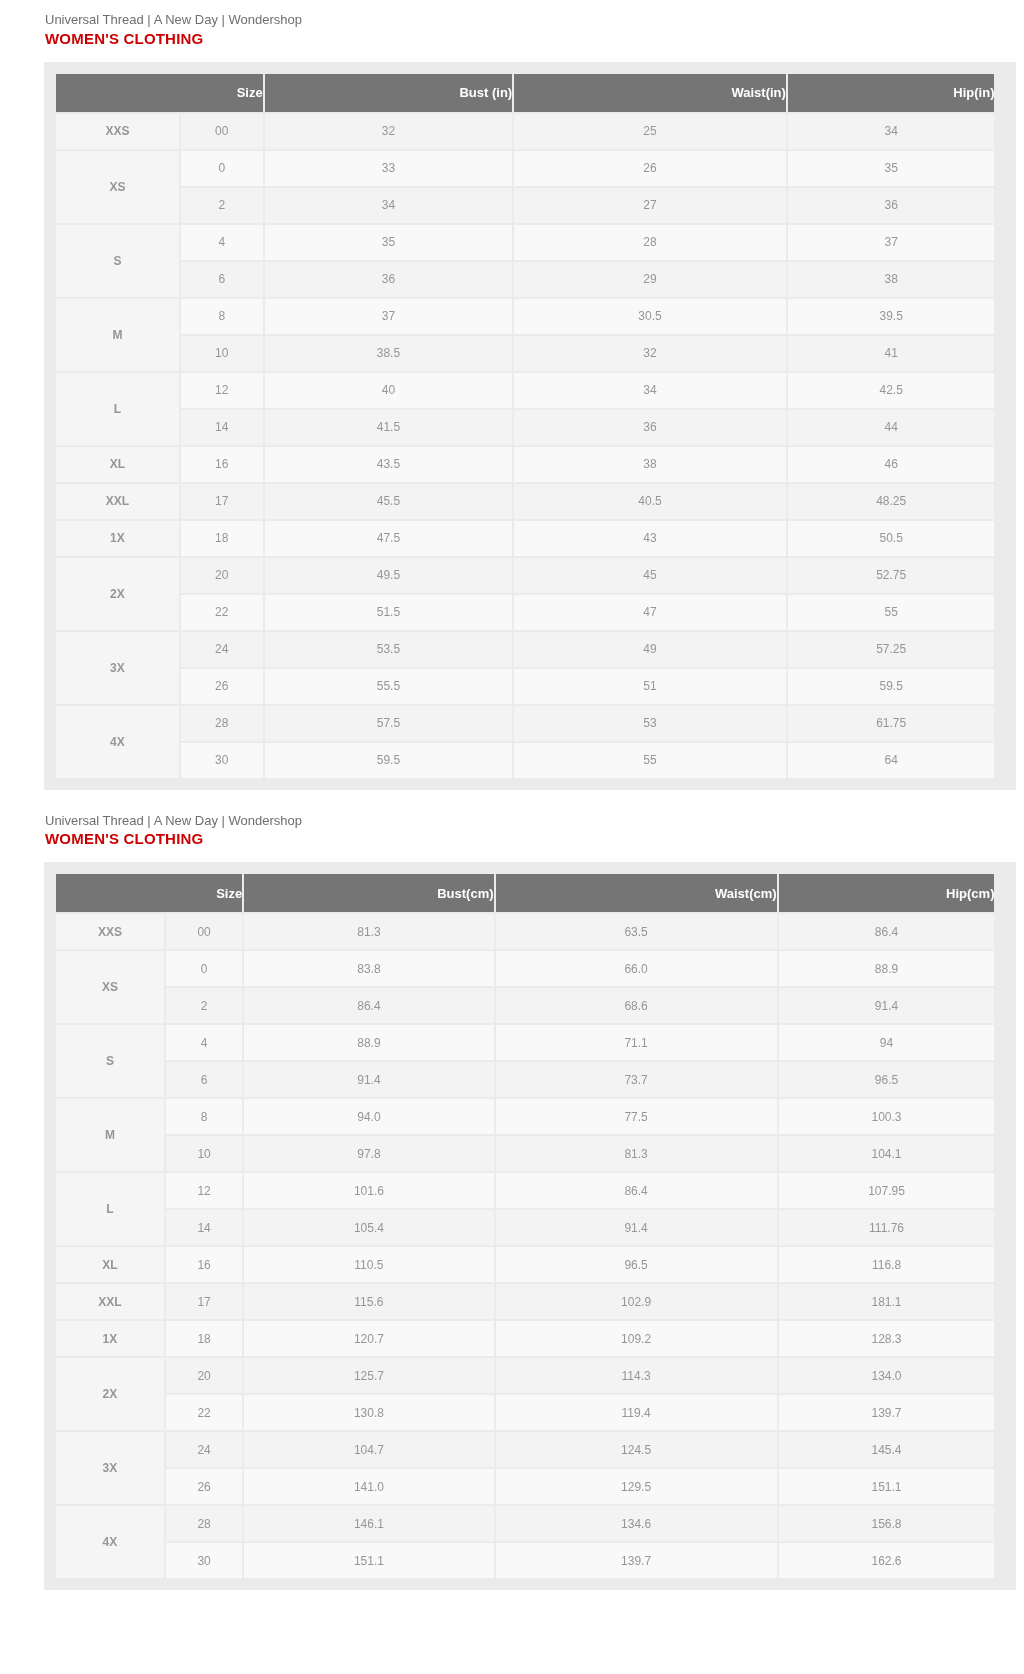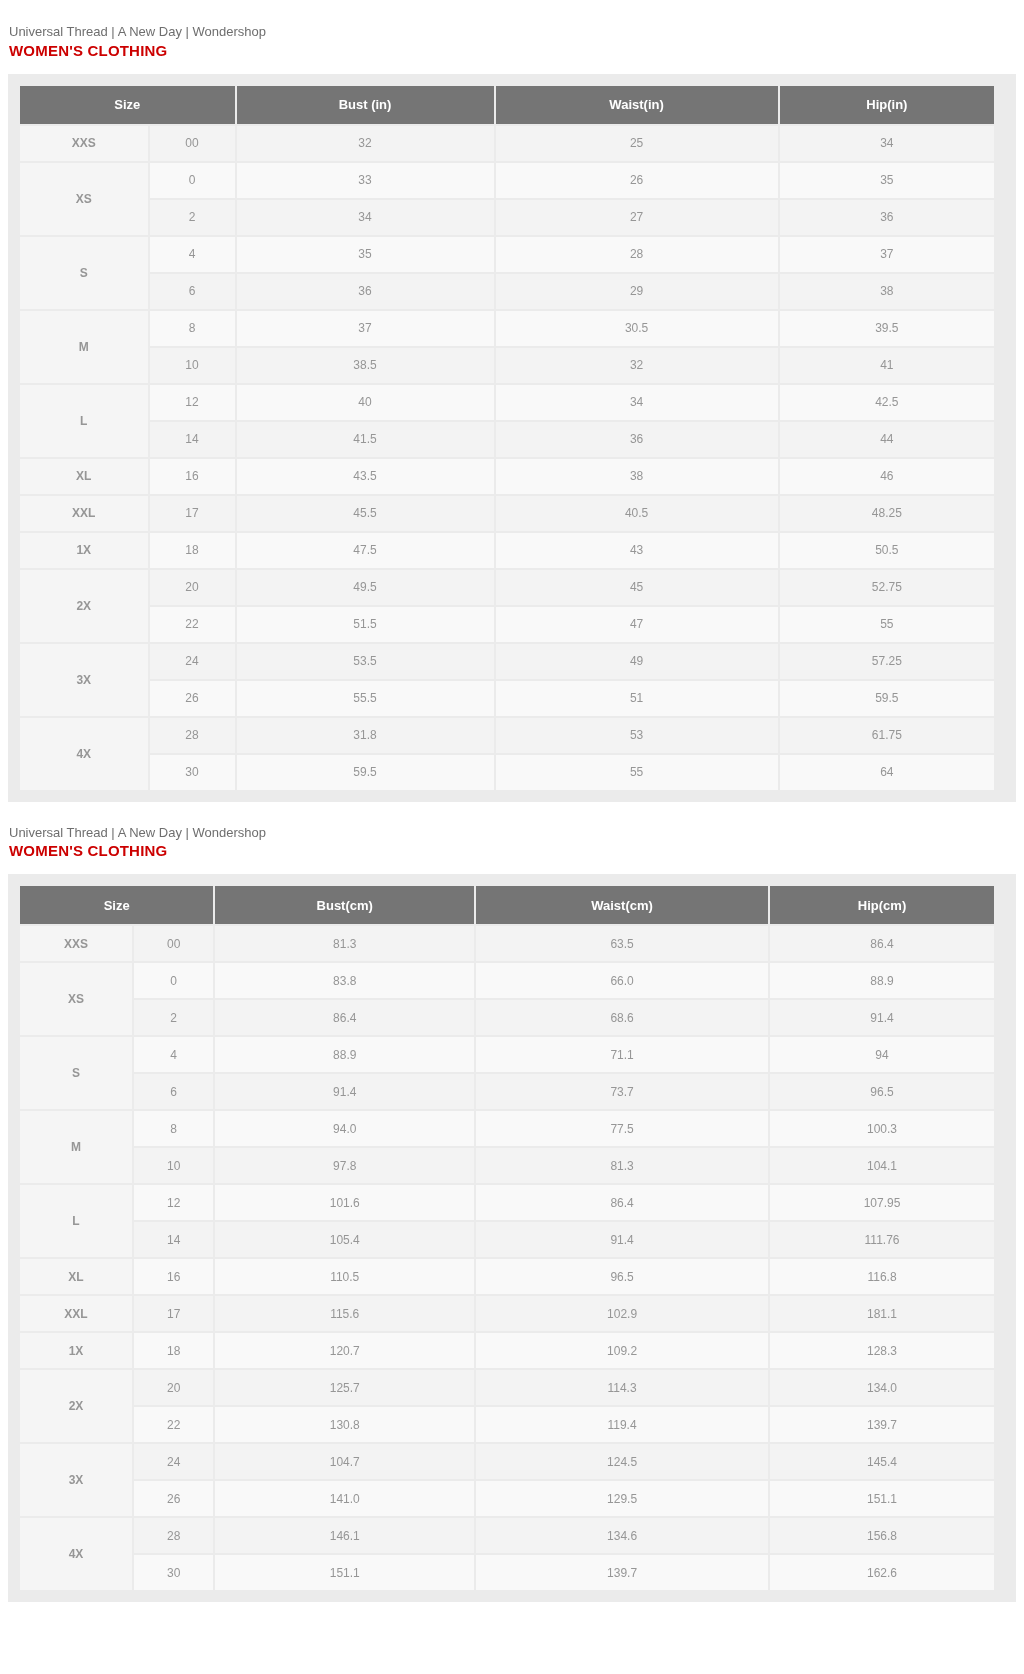--- a/index.html
+++ b/index.html
@@ -2,22 +2,23 @@
 <html><head>
 <meta charset="utf-8">
 <style>
   html, body {
     margin: 0;
     padding: 0;
     background: #ffffff;
     font-family: "Liberation Sans", sans-serif;
   }
   #app {
-    padding: 24px 8px 6px 8px;
+    padding: 12px 8px 6px 8px;
     max-width: 1016px;
+    margin-left: 36px;
   }
   .section-title { margin: 0 0 0 1px; }
   .brands {
     color: #6e6e6e;
     font-size: 13px;
     line-height: 1.2;
   }
   .category {
     color: #cc0000;
     font-weight: bold;
@@ -35,21 +36,21 @@
     border-collapse: separate;
     border-spacing: 2px;
     table-layout: fixed;
   }
   table.size-chart th {
     background: #757575;
     color: #ffffff;
     font-size: 13px;
     font-weight: bold;
     height: 38px;
-    text-align: center;
+    text-align: right;
     vertical-align: middle;
     padding: 0;
   }
   table.size-chart td {
     font-size: 12px;
     color: #969696;
     text-align: center;
     vertical-align: middle;
     height: 35px;
     padding: 0;
@@ -186,21 +187,21 @@
           </tr>
           <tr class="odd">
             <td class="data">26</td>
             <td class="data">55.5</td>
             <td class="data">51</td>
             <td class="data">59.5</td>
           </tr>
           <tr class="even">
             <td class="size-label" rowspan="2">4X</td>
             <td class="data">28</td>
-            <td class="data">31.8</td>
+            <td class="data">57.5</td>
             <td class="data">53</td>
             <td class="data">61.75</td>
           </tr>
           <tr class="odd">
             <td class="data">30</td>
             <td class="data">59.5</td>
             <td class="data">55</td>
             <td class="data">64</td>
           </tr>
         </tbody>

